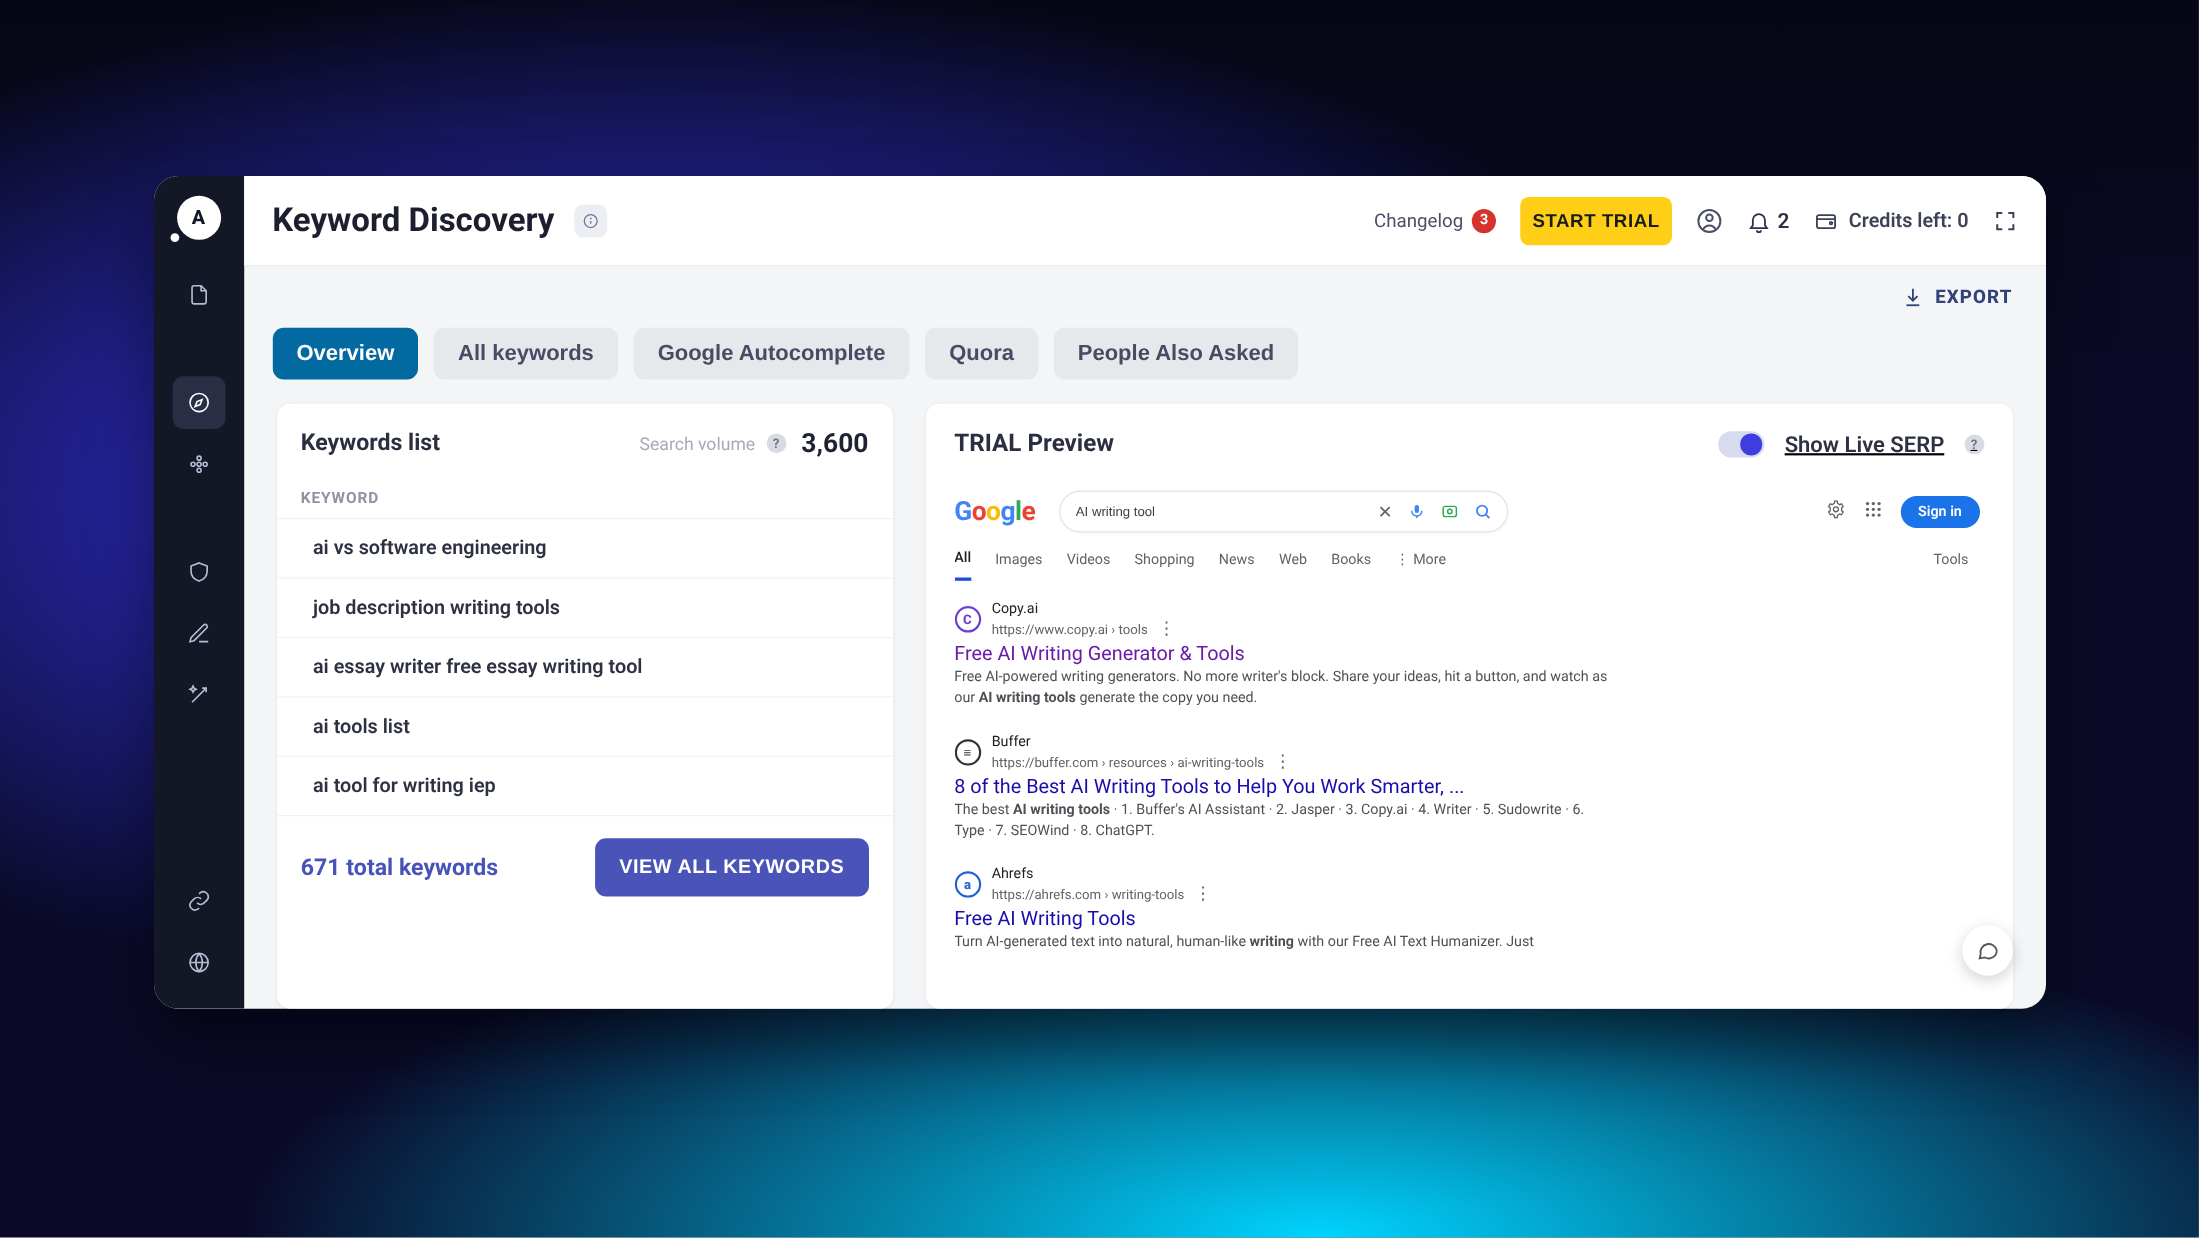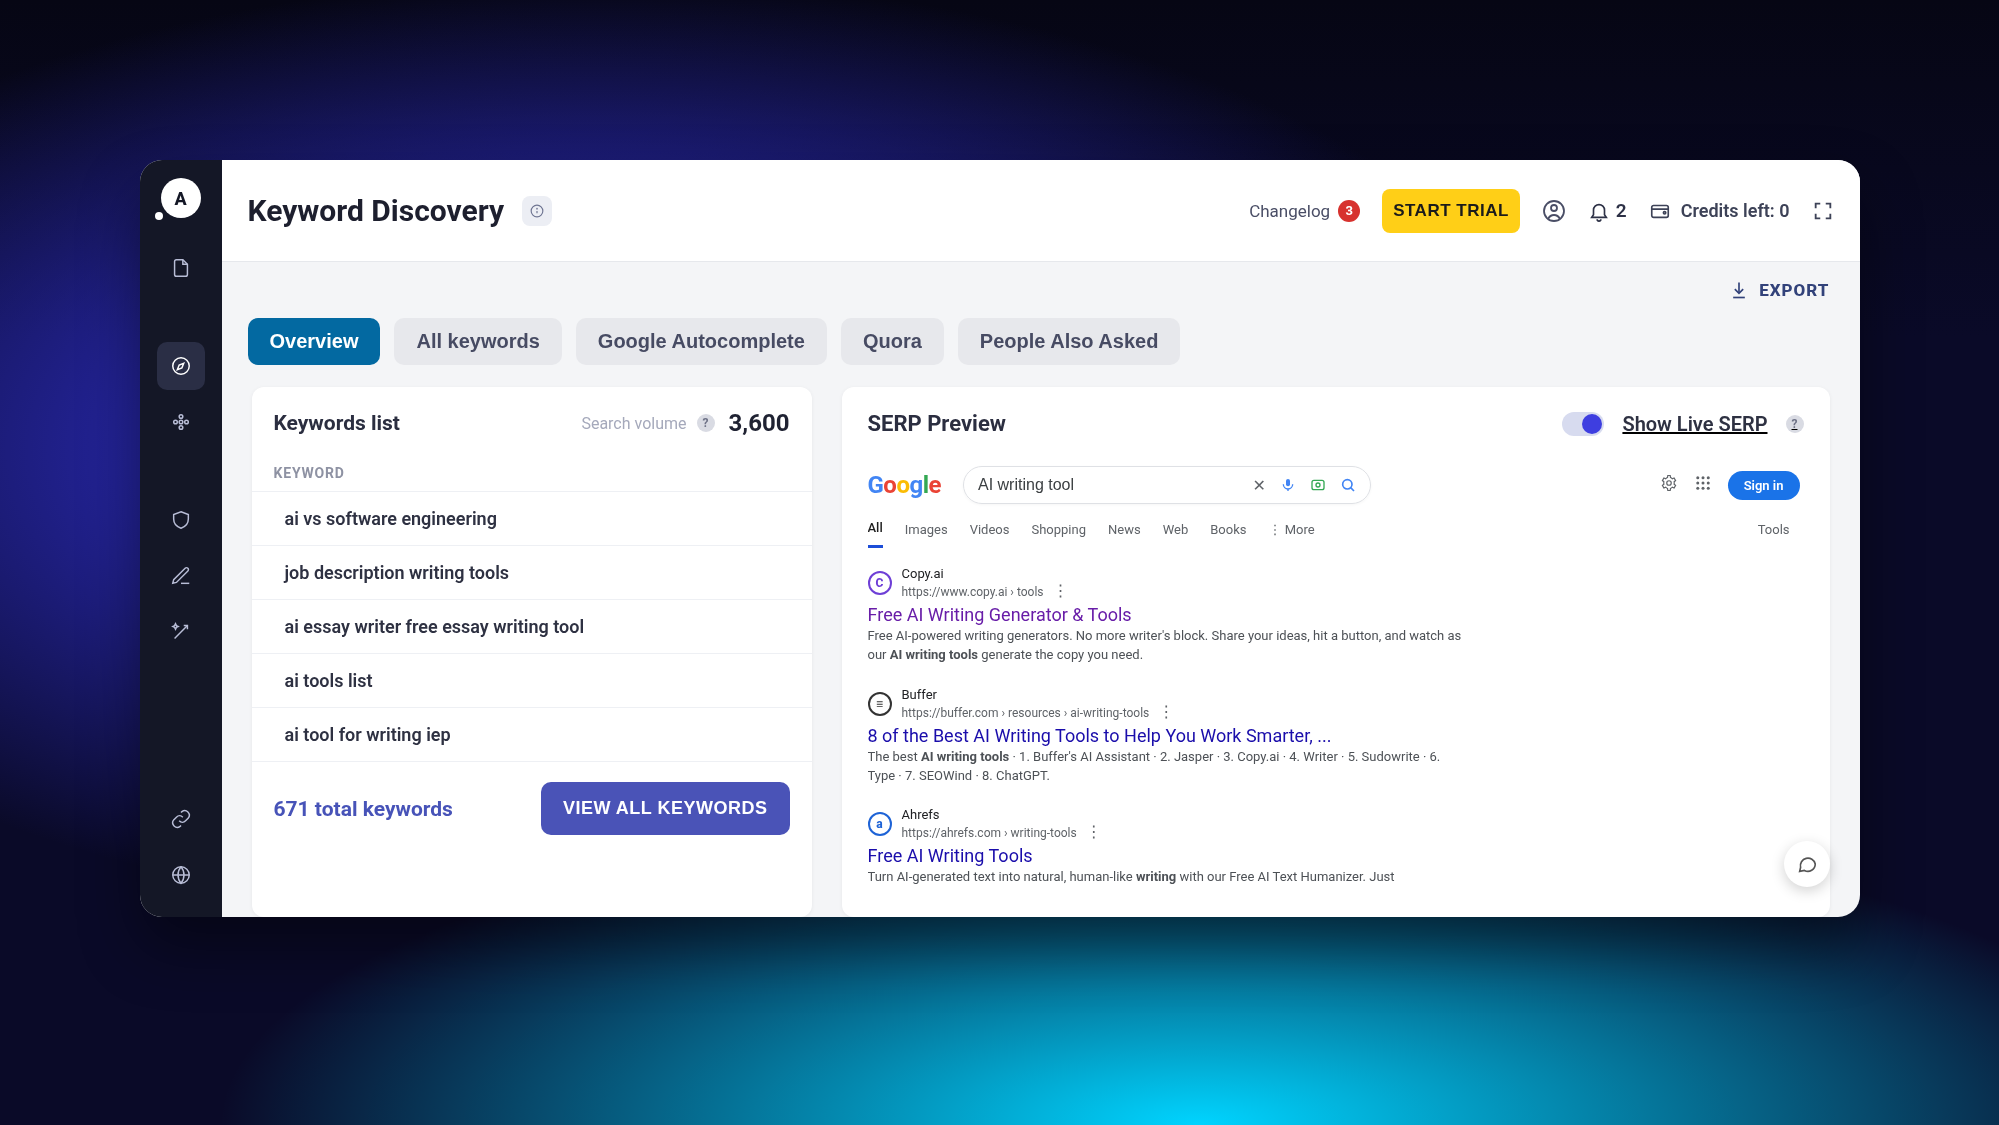--- a/index.html
+++ b/index.html
@@ -56,21 +56,21 @@
     color:#b8bdd6;
     border-radius: 10px;
     cursor:pointer;
   }
   .side-icon.active { background:#2a2e45; color:#fff; }
   .side-icon svg { width:22px; height:22px; stroke:currentColor; fill:none; stroke-width:1.6; }
   .side-bottom { margin-top:auto; display:flex; flex-direction:column; gap:8px; align-items:center;}
   
   .main { flex:1; display:flex; flex-direction:column; min-width:0; }
   .topbar {
-    height: 102px;
+    height: 82px;
     background:#fff;
     display:flex; align-items:center;
     padding: 0 26px;
     border-bottom: 1px solid #e6e8ec;
     gap: 18px;
   }
   .page-title { font-size: 30px; font-weight: 700; color:#1d1f2e; }
   .info-pill {
     width:30px; height:30px; border-radius:8px; background:#eceef4;
     display:flex; align-items:center; justify-content:center;
@@ -169,21 +169,21 @@
   .g-top {
     display:flex; align-items:center; gap:22px; padding: 10px 20px 6px 0;
   }
   .g-logo { font-size:24px; font-weight:700; letter-spacing:-.5px; }
   .g-logo .b{color:#4285F4}.g-logo .r{color:#EA4335}.g-logo .y{color:#FBBC05}.g-logo .g{color:#34A853}
   .g-search {
     flex: 0 0 408px; height:38px; border:1px solid #dfe1e5; border-radius:22px;
     display:flex; align-items:center; padding:0 14px; gap:12px;
     box-shadow: 0 1px 3px rgba(0,0,0,.04);
   }
-  .g-search input { border:none; outline:none; flex:1; font-size:16px; color:#3c4043; background:transparent;}
+  .g-search input { border:none; outline:none; flex:1; font-size:12px; color:#3c4043; background:transparent;}
   .g-icons { display:flex; align-items:center; gap:14px; }
   .g-icons span { display:inline-flex; }
   .g-mic{color:#4285F4} .g-lens{color:#34A853} .g-mag{color:#4285F4}
   .g-far { margin-left:auto; display:flex; align-items:center; gap:16px; }
   .g-gear{color:#5f6368} .g-apps{color:#5f6368}
   .g-signin {
     background:#1a73e8; color:#fff; font-size:13px; font-weight:600; padding:7px 16px; border-radius:18px; cursor:pointer;
   }
   .g-tabs {
     display:flex; align-items:center; gap:22px; font-size:13px; color:#5f6368;
@@ -369,21 +369,21 @@
             <div class="kw-row">ai tool for writing iep</div>
           </div>
         <div class="kw-footer">
           <div class="kw-total">671 total keywords</div>
           <button class="view-all">VIEW ALL KEYWORDS</button>
         </div>
       </div>
 
       <div class="panel serp-panel">
         <div class="serp-header">
-          <div class="serp-title">SERP Preview</div>
+          <div class="serp-title">TRIAL Preview</div>
           <div class="serp-right">
             <div class="toggle">
                 <div class="knob"></div>
               </div>
             <div class="serp-live-label">Show Live SERP</div>
             <span class="help-dot">?</span>
           </div>
         </div>
         <div class="serp-body">
           <div class="g-top">

